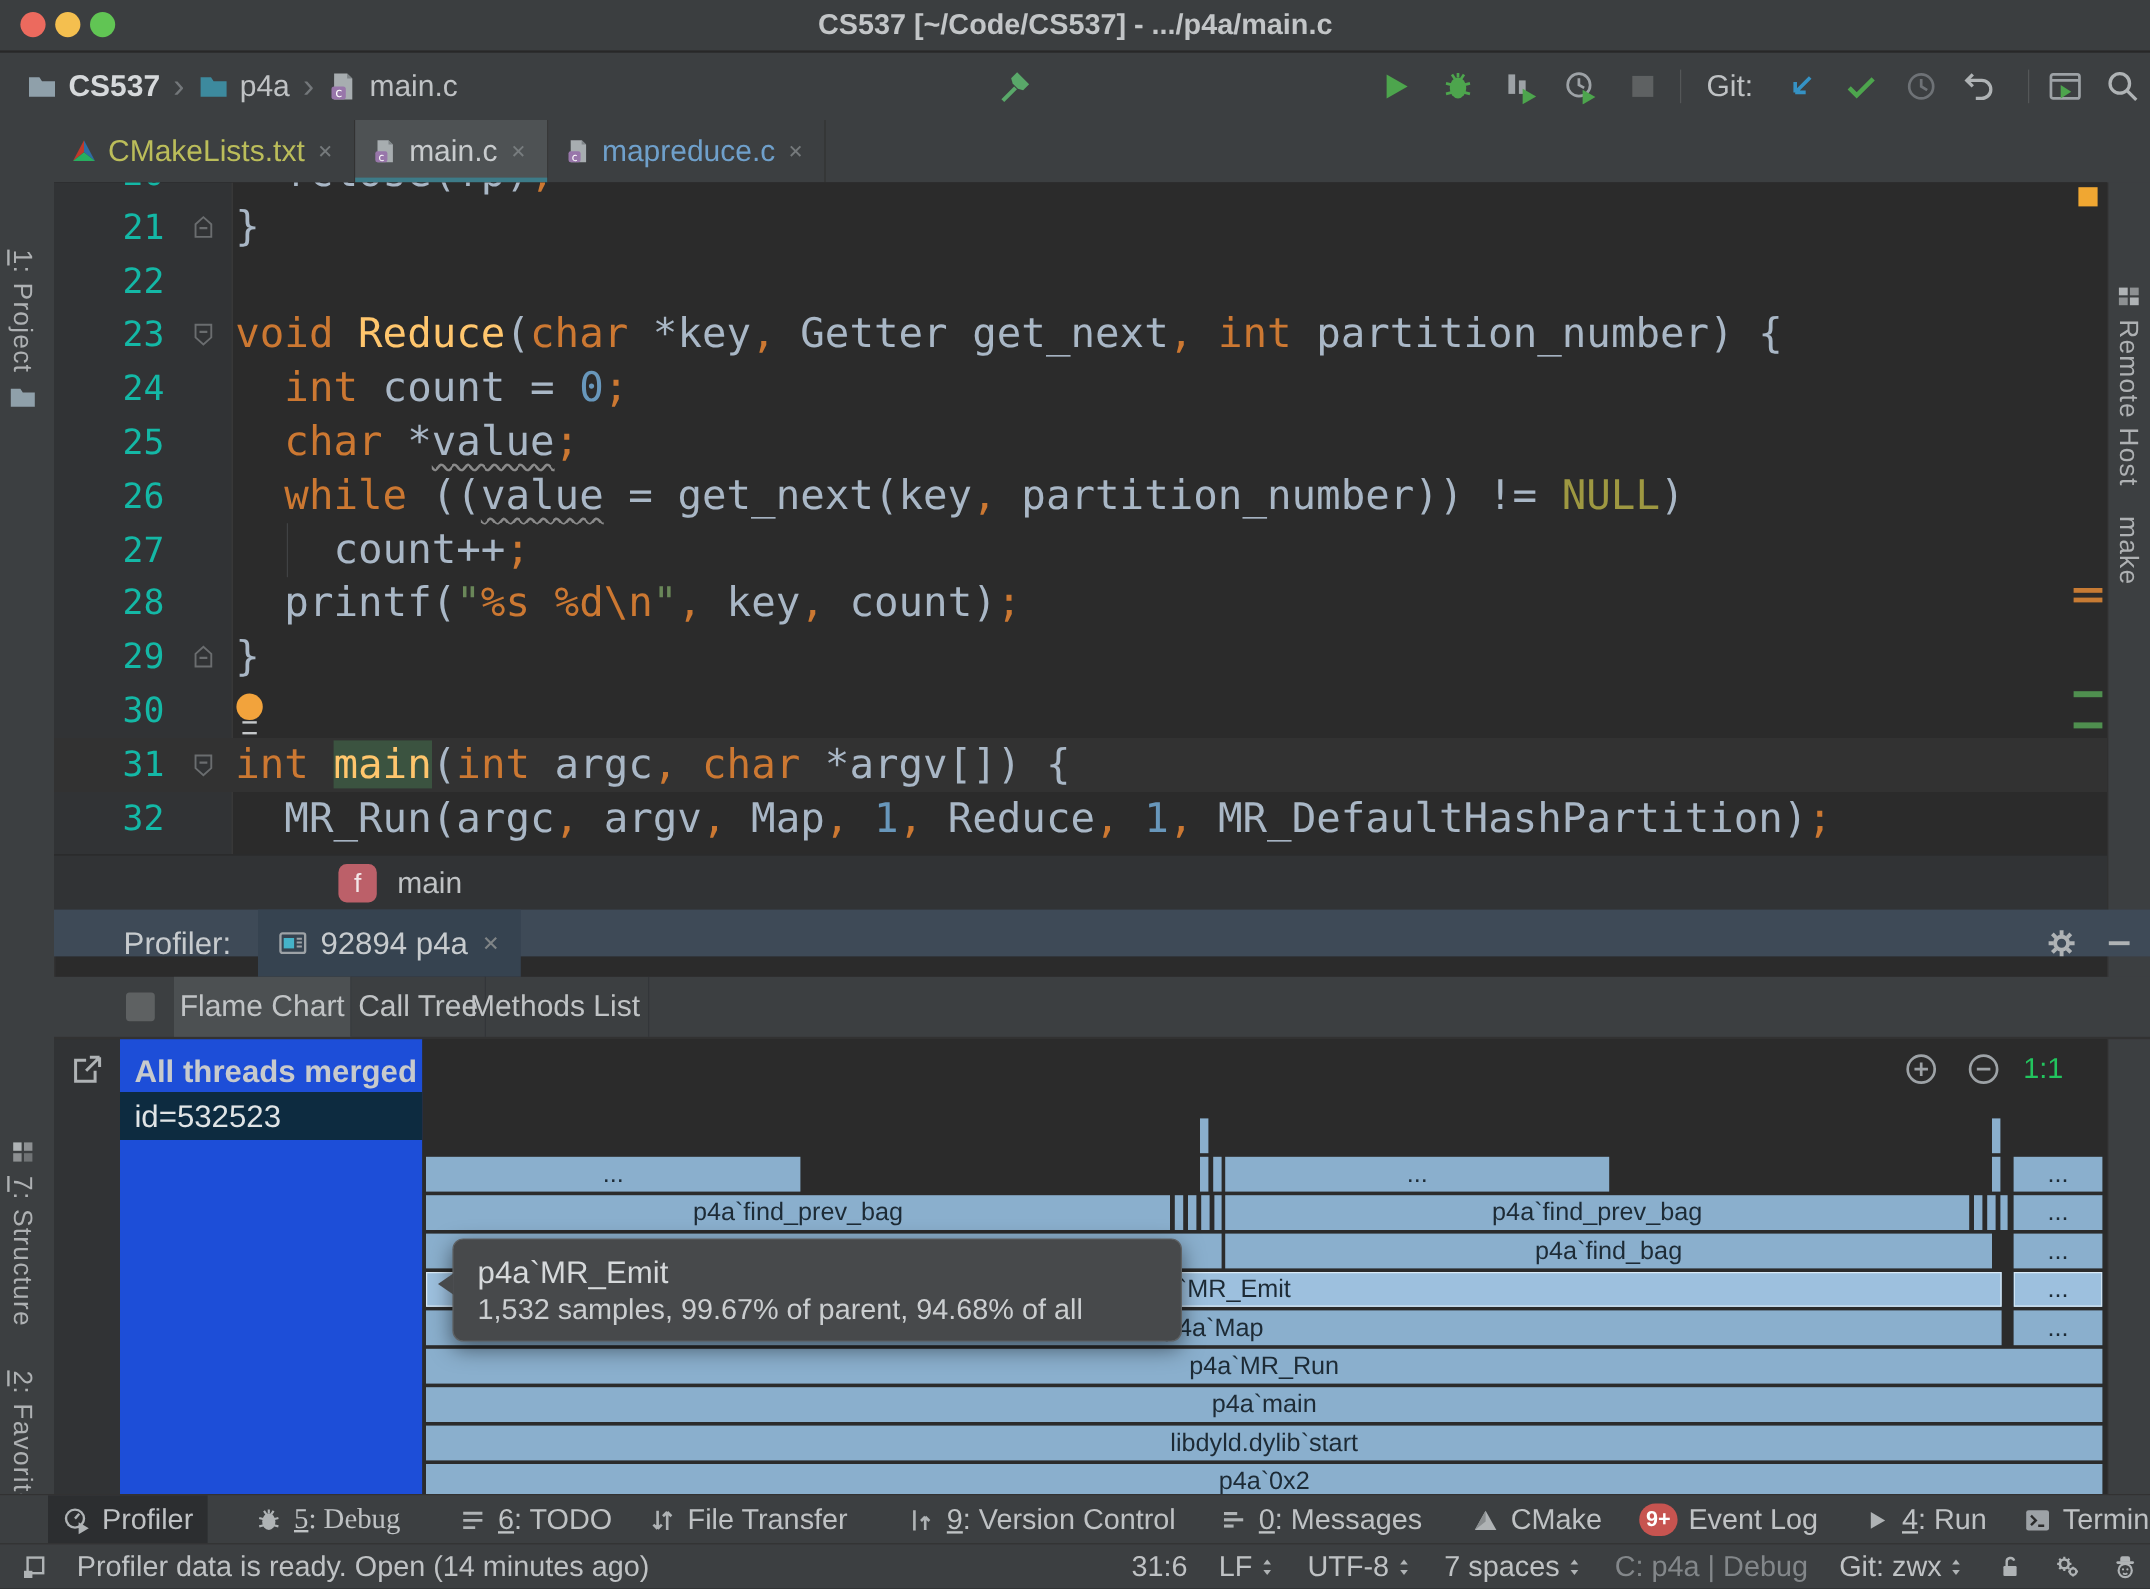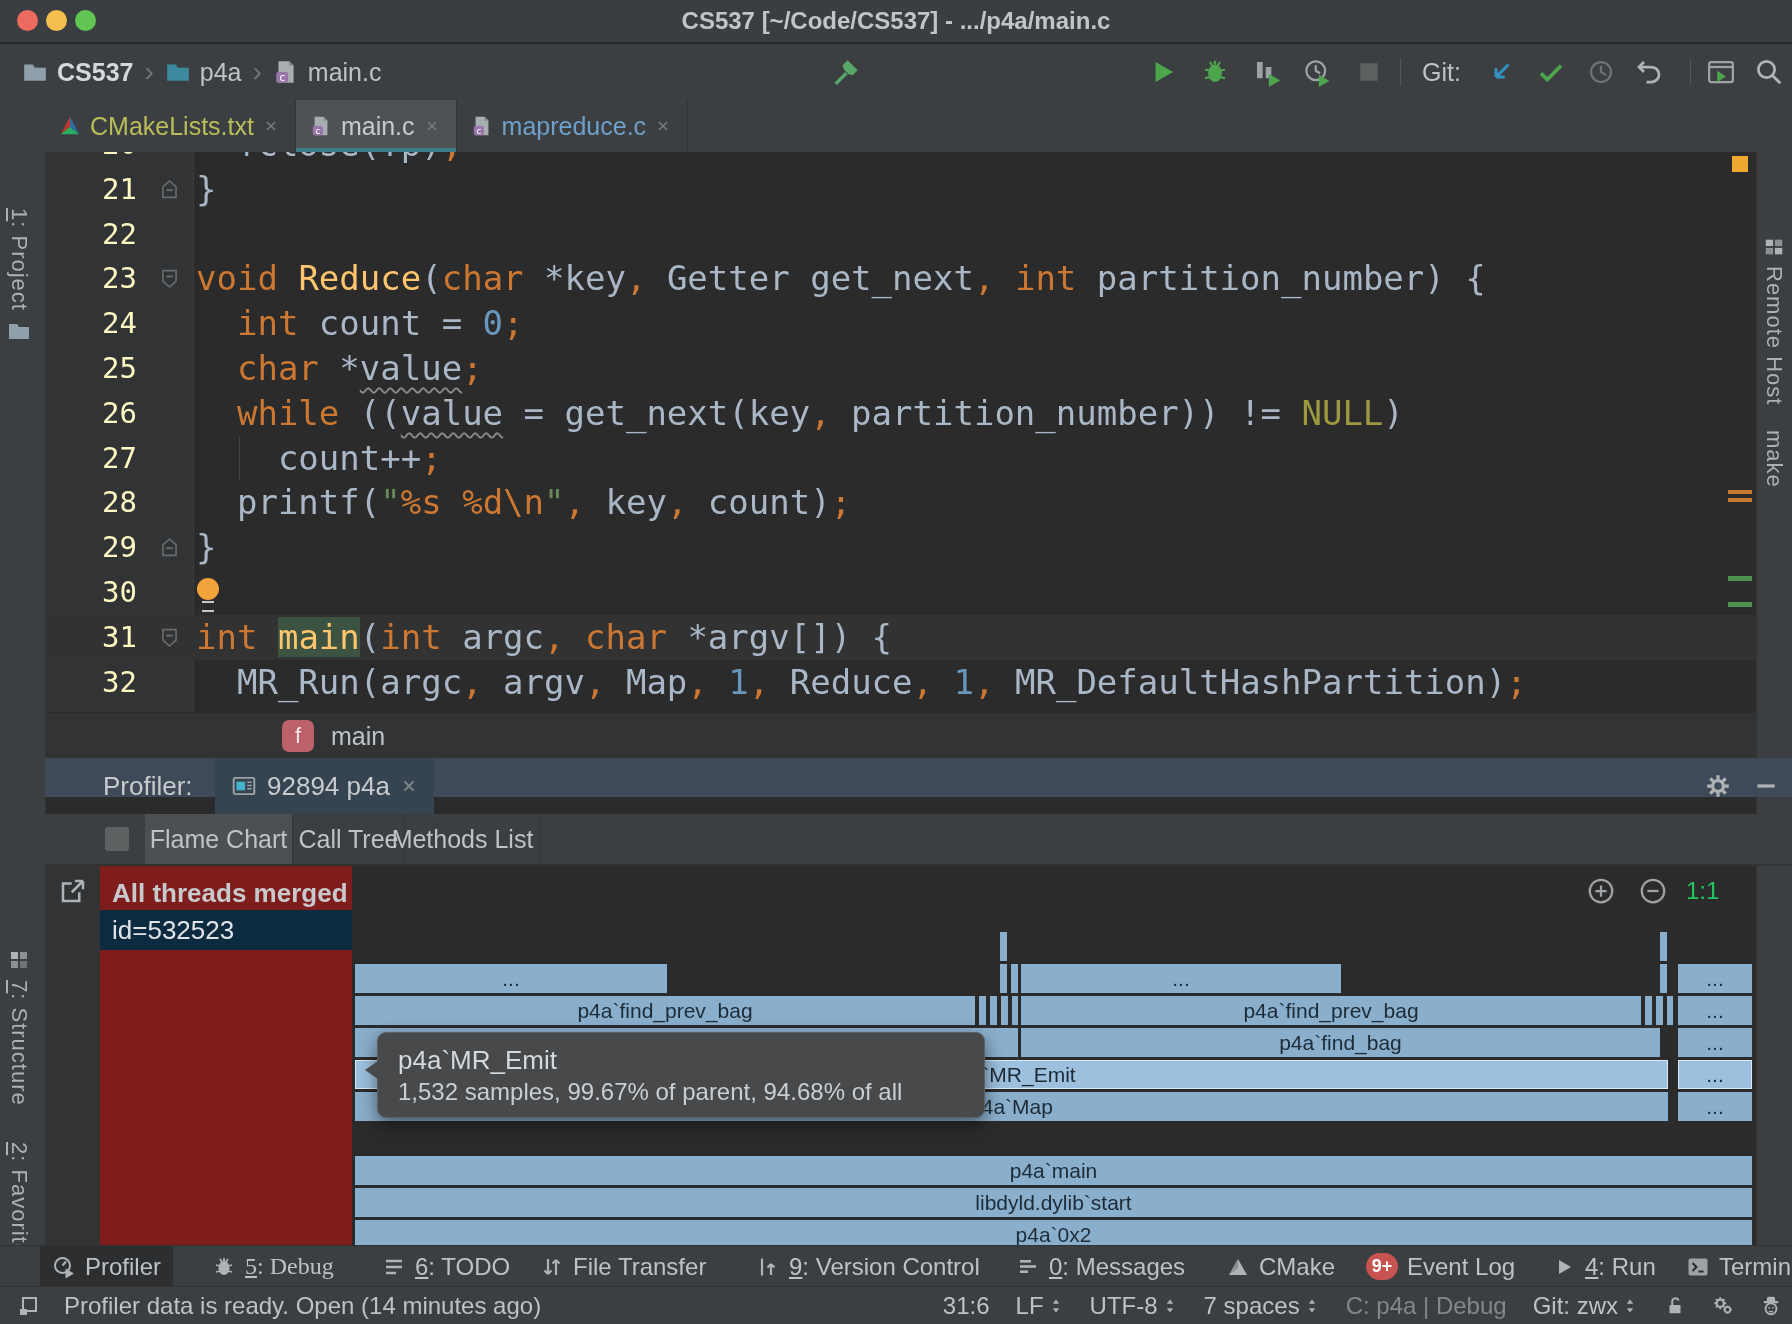--- a/index.html
+++ b/index.html
@@ -48,21 +48,21 @@
   .etab.sel{background:#4E5254;}
   .etab.sel::after{content:"";position:absolute;left:0;right:0;bottom:0;height:4px;background:#3D7B88;}
   .etab-label{font-size:25px;}
   .closex{opacity:.85;}
 
   
   #editor{left:45px;top:152px;width:1711px;height:560px;background:#2B2B2B;overflow:hidden;}
   #gutter-bg{position:absolute;left:0;top:0;width:148px;height:560px;background:#313335;border-right:1px solid #3B3B3B;}
   .code-row{position:absolute;left:0;width:1711px;height:45px;}
   .code-row.current{background:#323232;}
-  .lnum{position:absolute;left:0;top:0;width:92px;text-align:right;color:#fef9c3;
+  .lnum{position:absolute;left:0;top:0;width:92px;text-align:right;color:#14b8a6;
         font:29px/45px "DejaVu Sans Mono",monospace;}
   .fold{position:absolute;left:114px;top:12px;width:21px;height:21px;}
   .bulb{position:absolute;left:152px;top:8px;width:22px;height:22px;border-radius:50%;background:#F2A33C;}
   .bulb::after{content:"";position:absolute;left:5px;top:23px;width:12px;height:7px;
                border-top:2px solid #C5C8CA;border-bottom:2px solid #C5C8CA;}
   .lcode{position:absolute;left:151px;top:0;font:34px/45px "DejaVu Sans Mono",monospace;white-space:pre;}
   .indent-guide{position:absolute;left:194px;top:0;width:1px;height:45px;background:#404244;}
   .tok-kw{color:#CC7832;} .tok-txt{color:#A9B7C6;} .tok-fn{color:#FFC66D;} .tok-num{color:#6897BB;}
   .tok-str{color:#6A8759;} .tok-fmt{color:#CC7832;} .tok-mac{color:#9E9841;} .tok-op{color:#CC7832;}
   .tok-warn{color:#A9B7C6;text-decoration-line:underline;text-decoration-style:wavy;
@@ -88,21 +88,21 @@
   
   #prof-tabs{left:45px;top:814px;width:1747px;height:50px;background:#3C3F41;border-bottom:2px solid #323232;}
   #stop-sq{position:absolute;left:60px;top:13px;width:24px;height:24px;background:#5E6162;border-radius:3px;}
   .vtab{position:absolute;top:0;height:50px;line-height:50px;text-align:center;font-size:25px;color:#C0C3C5;
         border-right:1px solid #333639;box-sizing:border-box;}
   .vtab.sel{background:#4C5052;}
 
   
   #left-gutter2{left:45px;top:866px;width:55px;height:379px;background:#313335;border-right:1px solid #2B2B2B;}
   #export-ic{position:absolute;left:58px;top:876px;}
-  #threads{left:100px;top:866px;width:252px;height:379px;background:#7f1d1d;border-right:1px solid #262626;overflow:hidden;}
+  #threads{left:100px;top:866px;width:252px;height:379px;background:#1d4ed8;border-right:1px solid #262626;overflow:hidden;}
   #threads-header{position:absolute;left:12px;top:12px;font-size:26px;font-weight:bold;color:#C7CACC;white-space:nowrap;}
   #thread-row{position:absolute;left:0;top:44px;width:252px;height:40px;background:#0D2B40;}
   #thread-row span{position:absolute;left:12px;line-height:40px;font-size:26px;color:#E0E4E6;}
   #chart{left:352px;top:866px;width:1404px;height:379px;background:#2B2B2B;overflow:hidden;}
   .fseg{position:absolute;height:29px;background:#8AAFCD;color:#1D2B36;font-size:21px;line-height:29px;
         text-align:center;overflow:hidden;white-space:nowrap;}
   .fseg.fhl{background:#9DC0DE;box-shadow:inset 0 0 0 1px #D9EAF7;}
   #zoom-in{position:absolute;left:1586px;top:876px;} #zoom-out{position:absolute;left:1638px;top:876px;}
   #zoom-11{position:absolute;left:1686px;top:876px;height:30px;line-height:30px;font-size:24px;color:#22c55e;}
 
@@ -438,20 +438,21 @@
       <div class="fseg" style="left: 1304px; top: 130px; width: 7px;"></div>
       <div class="fseg" style="left: 1315px; top: 130px; width: 6px;"></div>
       <div class="fseg" style="left: 1326px; top: 130px; width: 74px;">...</div>
       <div class="fseg" style="left: 3px; top: 162px; width: 663px;"></div>
       <div class="fseg" style="left: 669px; top: 162px; width: 639px;">p4a`find_bag</div>
       <div class="fseg" style="left: 1326px; top: 162px; width: 74px;">...</div>
       <div class="fseg fhl" style="left: 3px; top: 194px; width: 1313px;">p4a`MR_Emit</div>
       <div class="fseg fhl" style="left: 1326px; top: 194px; width: 74px;">...</div>
       <div class="fseg" style="left: 3px; top: 226px; width: 1313px;">p4a`Map</div>
       <div class="fseg" style="left: 1326px; top: 226px; width: 74px;">...</div>
+      <div class="fseg" style="left: 3px; top: 258px; width: 1397px;">p4a`MR_Run</div>
       <div class="fseg" style="left: 3px; top: 290px; width: 1397px;">p4a`main</div>
       <div class="fseg" style="left: 3px; top: 322px; width: 1397px;">libdyld.dylib`start</div>
       <div class="fseg" style="left: 3px; top: 354px; width: 1397px;">p4a`0x2</div>
     </div>
   <span id="zoom-in" class="icon i30 abs"><svg viewBox="0 0 24 24" stroke="#9DA2A6" stroke-width="1.8" fill="none">
         <circle cx="12" cy="12" r="9"></circle>
         <path d="M12 7.5v9M7.5 12h9"></path>
       </svg></span>
   <span id="zoom-out" class="icon i30 abs"><svg viewBox="0 0 24 24" stroke="#9DA2A6" stroke-width="1.8" fill="none">
         <circle cx="12" cy="12" r="9"></circle>

